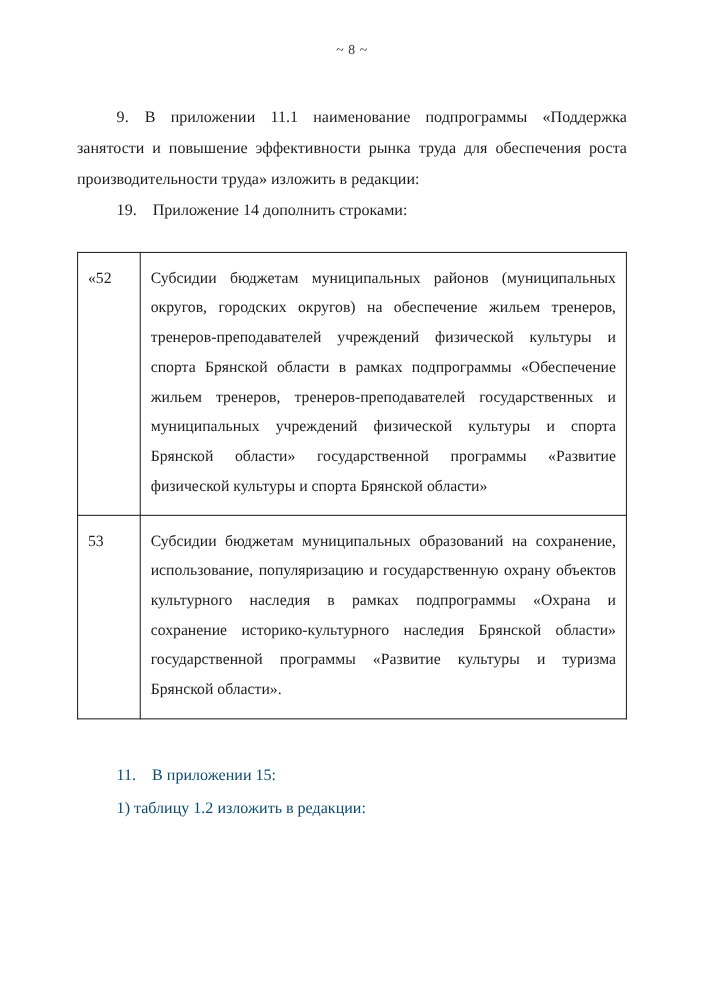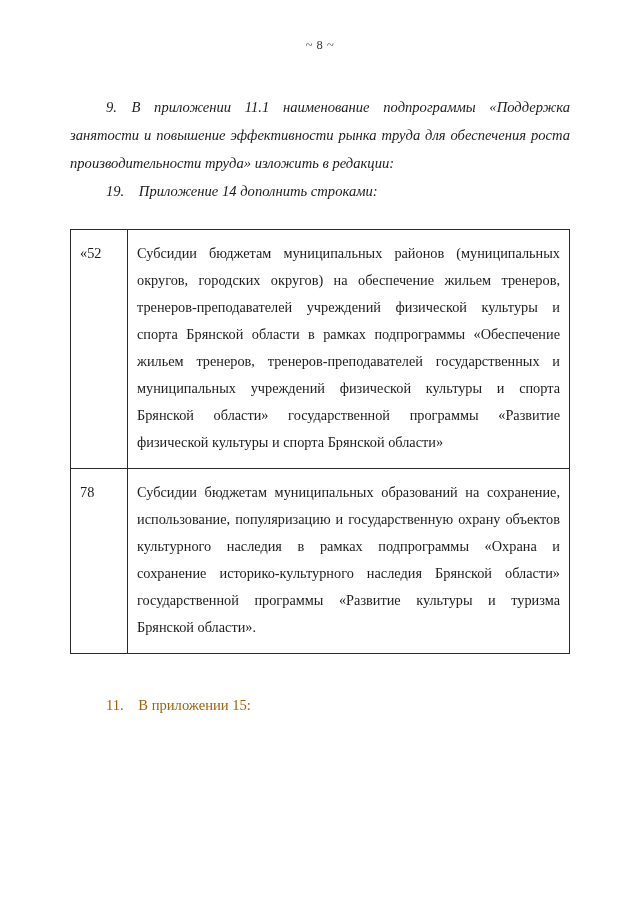--- a/index.html
+++ b/index.html
@@ -38,21 +38,20 @@
   p.body-par {
     margin: 0 0 0 0;
     font-size: 14.6px;
     line-height: 28px;
     text-align: justify;
     text-indent: 0;
     color: #1c1c1c;
   }
   p.par-indent {
     text-indent: 36px;
-    font-style: italic;
   }
   table.doc-table {
     border-collapse: collapse;
     width: 500px;
     margin-top: 24px;
     margin-bottom: 4px;
     table-layout: fixed;
   }
   table.doc-table td {
     border: 1px solid #2a2a2a;
@@ -72,21 +71,21 @@
     text-align: justify;
   }
   .tail {
     margin-top: 36px;
   }
   .tail p {
     margin: 0;
     font-size: 14.6px;
     line-height: 30px;
     text-indent: 36px;
-    color: #a16207;
+    color: #0c4a6e;
   }
 </style>
 </head>
 <body>
 
 <div class="page">
 
   <div class="page-number">~ 8 ~</div>
 
   <div class="content">
@@ -96,24 +95,25 @@
 
     <p class="body-par par-indent">19. Приложение 14 дополнить строками:</p>
 
     <table class="doc-table">
       <tbody>
         <tr>
           <td class="col-num">«52</td>
           <td class="col-text">Субсидии бюджетам муниципальных районов (муниципальных округов, городских округов) на обеспечение жильем тренеров, тренеров-преподавателей учреждений физической культуры и спорта Брянской области в рамках подпрограммы «Обеспечение жильем тренеров, тренеров-преподавателей государственных и муниципальных учреждений физической культуры и спорта Брянской области» государственной программы «Развитие физической культуры и спорта Брянской области»</td>
         </tr>
         <tr>
-          <td class="col-num">78</td>
+          <td class="col-num">53</td>
           <td class="col-text">Субсидии бюджетам муниципальных образований на сохранение, использование, популяризацию и государственную охрану объектов культурного наследия в рамках подпрограммы «Охрана и сохранение историко-культурного наследия Брянской области» государственной программы «Развитие культуры и туризма Брянской области».</td>
         </tr>
       </tbody>
     </table>
 
     <div class="tail">
       <p>11. В приложении 15:</p>
+      <p>1) таблицу 1.2 изложить в редакции:</p>
     </div>
 
   </div>
 </div>
 
 </body></html>

